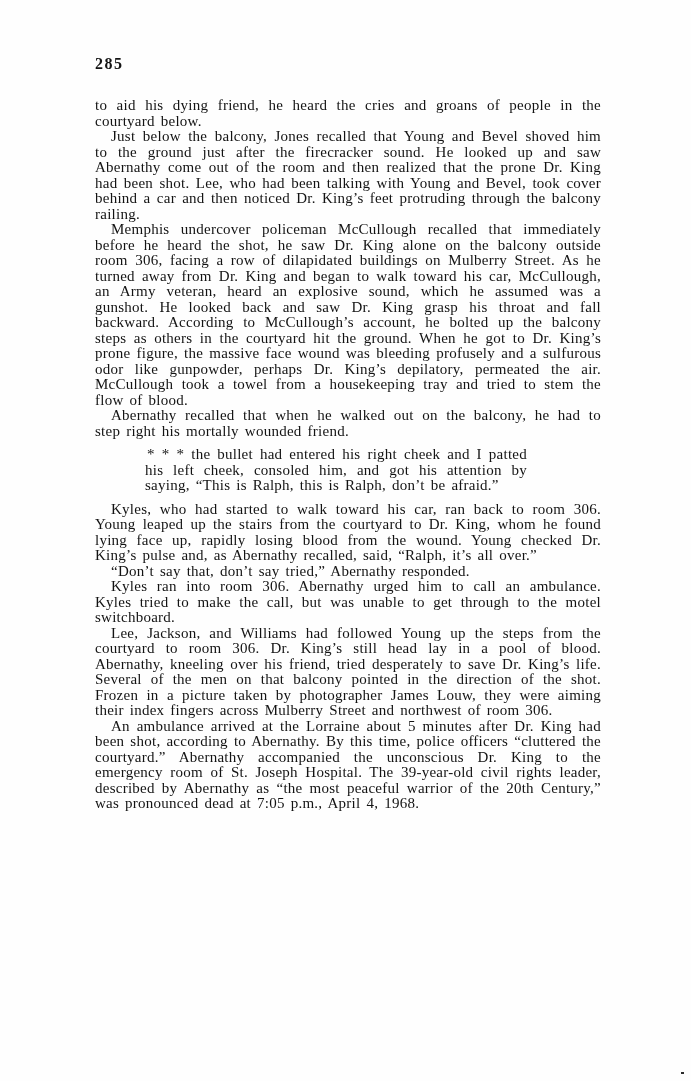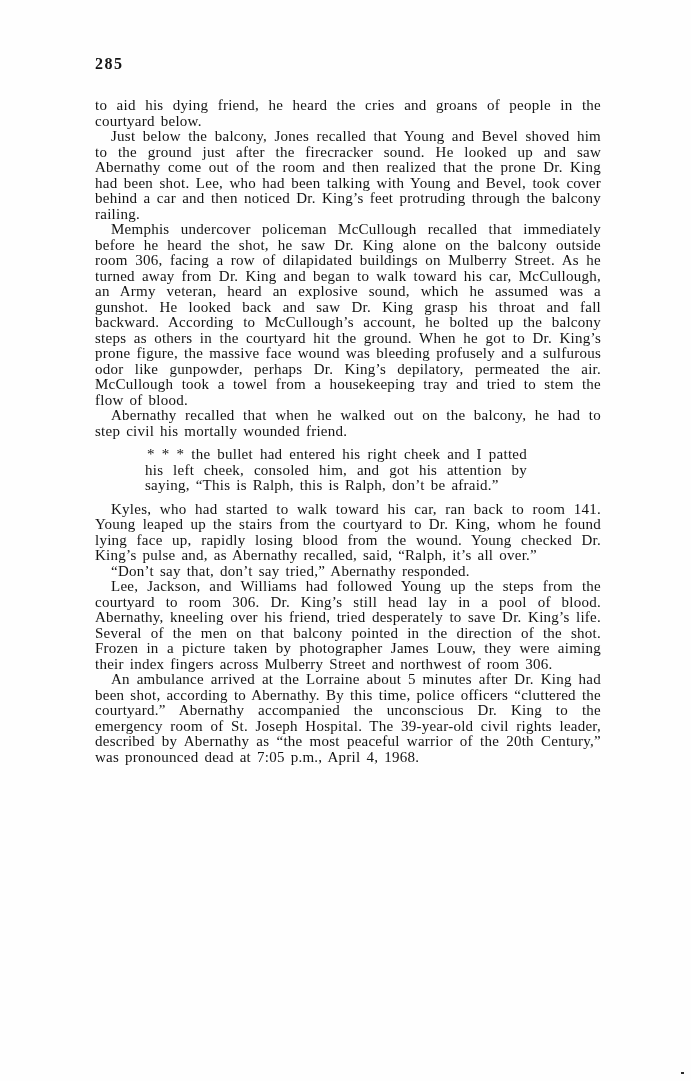--- a/index.html
+++ b/index.html
@@ -55,22 +55,23 @@
 </head>
 <body>
 
 <div class="page">
   <div class="page-number">285</div>
 
   <div class="body-text">
     <p class="continuation">to aid his dying friend, he heard the cries and groans of people in the courtyard below.</p>
     <p>Just below the balcony, Jones recalled that Young and Bevel shoved him to the ground just after the firecracker sound. He looked up and saw Abernathy come out of the room and then realized that the prone Dr. King had been shot. Lee, who had been talking with Young and Bevel, took cover behind a car and then noticed Dr. King’s feet protruding through the balcony railing.</p>
     <p>Memphis undercover policeman McCullough recalled that immediately before he heard the shot, he saw Dr. King alone on the balcony outside room 306, facing a row of dilapidated buildings on Mulberry Street. As he turned away from Dr. King and began to walk toward his car, McCullough, an Army veteran, heard an explosive sound, which he assumed was a gunshot. He looked back and saw Dr. King grasp his throat and fall backward. According to McCullough’s account, he bolted up the balcony steps as others in the courtyard hit the ground. When he got to Dr. King’s prone figure, the massive face wound was bleeding profusely and a sulfurous odor like gunpowder, perhaps Dr. King’s depilatory, permeated the air. McCullough took a towel from a housekeeping tray and tried to stem the flow of blood.</p>
-    <p>Abernathy recalled that when he walked out on the balcony, he had to step civil his mortally wounded friend.</p>
+    <p>Abernathy recalled that when he walked out on the balcony, he had to step right his mortally wounded friend.</p>
     <p class="quote">* * * the bullet had entered his right cheek and I patted his left cheek, consoled him, and got his attention by saying, “This is Ralph, this is Ralph, don’t be afraid.”</p>
-    <p>Kyles, who had started to walk toward his car, ran back to room 141. Young leaped up the stairs from the courtyard to Dr. King, whom he found lying face up, rapidly losing blood from the wound. Young checked Dr. King’s pulse and, as Abernathy recalled, said, “Ralph, it’s all over.”</p>
+    <p>Kyles, who had started to walk toward his car, ran back to room 306. Young leaped up the stairs from the courtyard to Dr. King, whom he found lying face up, rapidly losing blood from the wound. Young checked Dr. King’s pulse and, as Abernathy recalled, said, “Ralph, it’s all over.”</p>
     <p>“Don’t say that, don’t say tried,” Abernathy responded.</p>
+    <p>Kyles ran into room 306. Abernathy urged him to call an ambulance. Kyles tried to make the call, but was unable to get through to the motel switchboard.</p>
     <p>Lee, Jackson, and Williams had followed Young up the steps from the courtyard to room 306. Dr. King’s still head lay in a pool of blood. Abernathy, kneeling over his friend, tried desperately to save Dr. King’s life. Several of the men on that balcony pointed in the direction of the shot. Frozen in a picture taken by photographer James Louw, they were aiming their index fingers across Mulberry Street and northwest of room 306.</p>
     <p>An ambulance arrived at the Lorraine about 5 minutes after Dr. King had been shot, according to Abernathy. By this time, police officers “cluttered the courtyard.” Abernathy accompanied the unconscious Dr. King to the emergency room of St. Joseph Hospital. The 39-year-old civil rights leader, described by Abernathy as “the most peaceful warrior of the 20th Century,” was pronounced dead at 7:05 p.m., April 4, 1968.</p>
   </div>
 </div>
 
 <div class="scan-speck"></div>
 
 </body></html>

